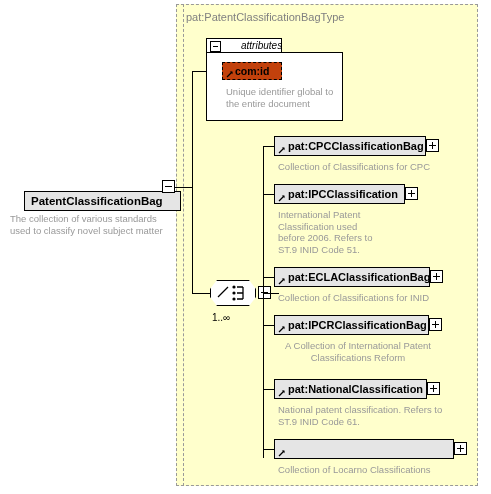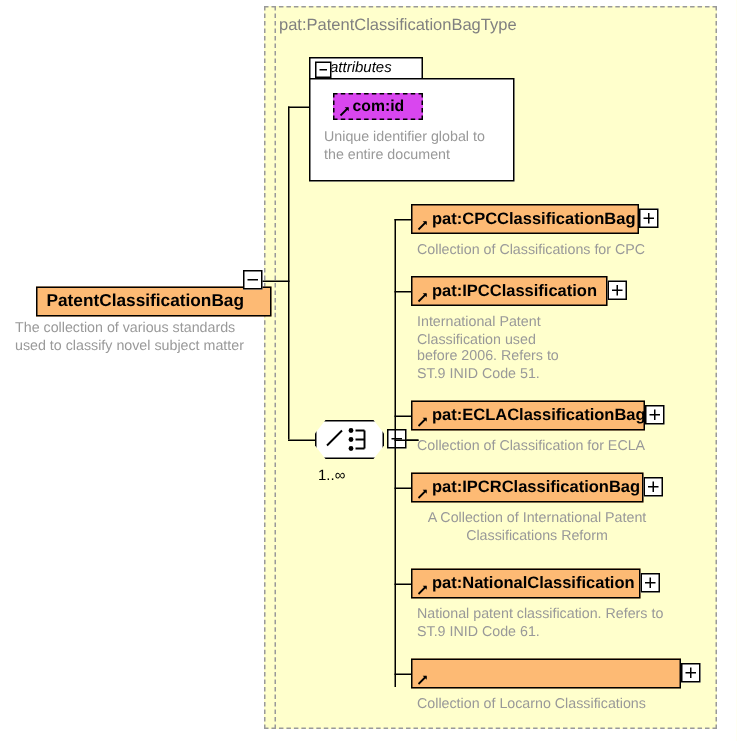--- a/index.html
+++ b/index.html
@@ -41,21 +41,21 @@
     top: 4px;
     width: 0;
     height: 482px;
     border-left: 1px dashed #999999;
   }
 
   
   .ebox {
     position: absolute;
     box-sizing: border-box;
-    background: #fdba74;
+    background: #e5e5e5;
     border: 1px solid #000000;
     height: 20px;
     display: flex;
     align-items: center;
     white-space: nowrap;
   }
   .ebox.shadow::after {
     content: "";
     position: absolute;
     left: 4px;
@@ -151,21 +151,21 @@
     background: #ffffff;
     border: 1px solid #000000;
     border-bottom: 1px solid #ffffff;
     display: flex;
     align-items: center;
   }
   #attr-tab .tab-label {
     font-size: 10px;
     font-style: italic;
     color: #000000;
-    padding-left: 13px;
+    padding-left: 34px;
     line-height: 13px;
   }
   #attr-tab-toggle {
     position: absolute;
     left: 3px;
     top: 2px;
     width: 11px;
     height: 11px;
     box-sizing: border-box;
     background: #ffffff;
@@ -182,21 +182,21 @@
   }
 
   
   #attr-id-box {
     position: absolute;
     left: 222px;
     top: 62px;
     width: 60px;
     height: 18px;
     box-sizing: border-box;
-    background: #d946ef;
+    background: #c2410c;
     border: 1px dashed #000000;
     display: flex;
     align-items: center;
   }
   #attr-id-box .ename {
     font-size: 10.5px;
     font-weight: bold;
     padding: 0 4px 0 12px;
     line-height: 16px;
   }
@@ -298,21 +298,21 @@
 </div>
 <div id="attr-group"></div>
 <div id="attr-id-shadow"></div>
 <div id="attr-id-box">
   <svg class="refarrow" viewBox="0 0 8 8">
     <path d="M1,7 L6,2" stroke="#000" stroke-width="1.2" fill="none"></path>
     <path d="M6.5,1.5 L6.5,4.2 L3.8,1.5 Z" fill="#000"></path>
   </svg>
   <span class="ename">com:id</span>
 </div>
-<div class="anno" id="attr-id-anno" style="left:216px; top:86px; width:112px;">Unique identifier global to the entire document</div>
+<div class="anno" id="attr-id-anno" style="left:226px; top:86px; width:112px;">Unique identifier global to the entire document</div>
 
 <div id="choice-shadow"></div>
 <div id="choice-node">
   <div id="choice-oct"></div>
   <svg viewBox="0 0 46 26" style="position:absolute;inset:0;">
     <path d="M8,17 L18,7" stroke="#000" stroke-width="1.3" fill="none"></path>
     <circle cx="24" cy="7" r="1.6" fill="#000"></circle>
     <circle cx="24" cy="13" r="1.6" fill="#000"></circle>
     <circle cx="24" cy="19" r="1.6" fill="#000"></circle>
     <path d="M27,7 L33,7 M27,13 L33,13 M27,19 L33,19" stroke="#000" stroke-width="1.3" fill="none"></path>
@@ -354,21 +354,21 @@
 <div class="anno" style="left:278px; top:209px; width:105px;">International Patent Classification used before 2006. Refers to ST.9 INID Code 51.</div>
 
 <div class="ebox shadow" style="left:274px; top:267px; width:156px;text-align:center;">
   <svg class="refarrow" viewBox="0 0 8 8">
     <path d="M1,7 L6,2" stroke="#000" stroke-width="1.2" fill="none"></path>
     <path d="M6.5,1.5 L6.5,4.2 L3.8,1.5 Z" fill="#000"></path>
   </svg>
   <span class="ename">pat:ECLAClassificationBag</span>
 </div>
 <div class="toggle plus" style="left:430px; top:270px;"></div>
-<div class="anno" style="left:278px; top:292px; width:190px;">Collection of Classification for ECLA</div>
+<div class="anno" style="left:278px; top:292px; width:190px;">Collection of Classifications for INID</div>
 
 <div class="ebox shadow" style="left:274px; top:315px; width:155px;">
   <svg class="refarrow" viewBox="0 0 8 8">
     <path d="M1,7 L6,2" stroke="#000" stroke-width="1.2" fill="none"></path>
     <path d="M6.5,1.5 L6.5,4.2 L3.8,1.5 Z" fill="#000"></path>
   </svg>
   <span class="ename">pat:IPCRClassificationBag</span>
 </div>
 <div class="toggle plus" style="left:429px; top:318px;"></div>
 <div class="anno" style="left:278px; top:340px; width:160px;text-align:center;">A Collection of International Patent Classifications Reform</div>

